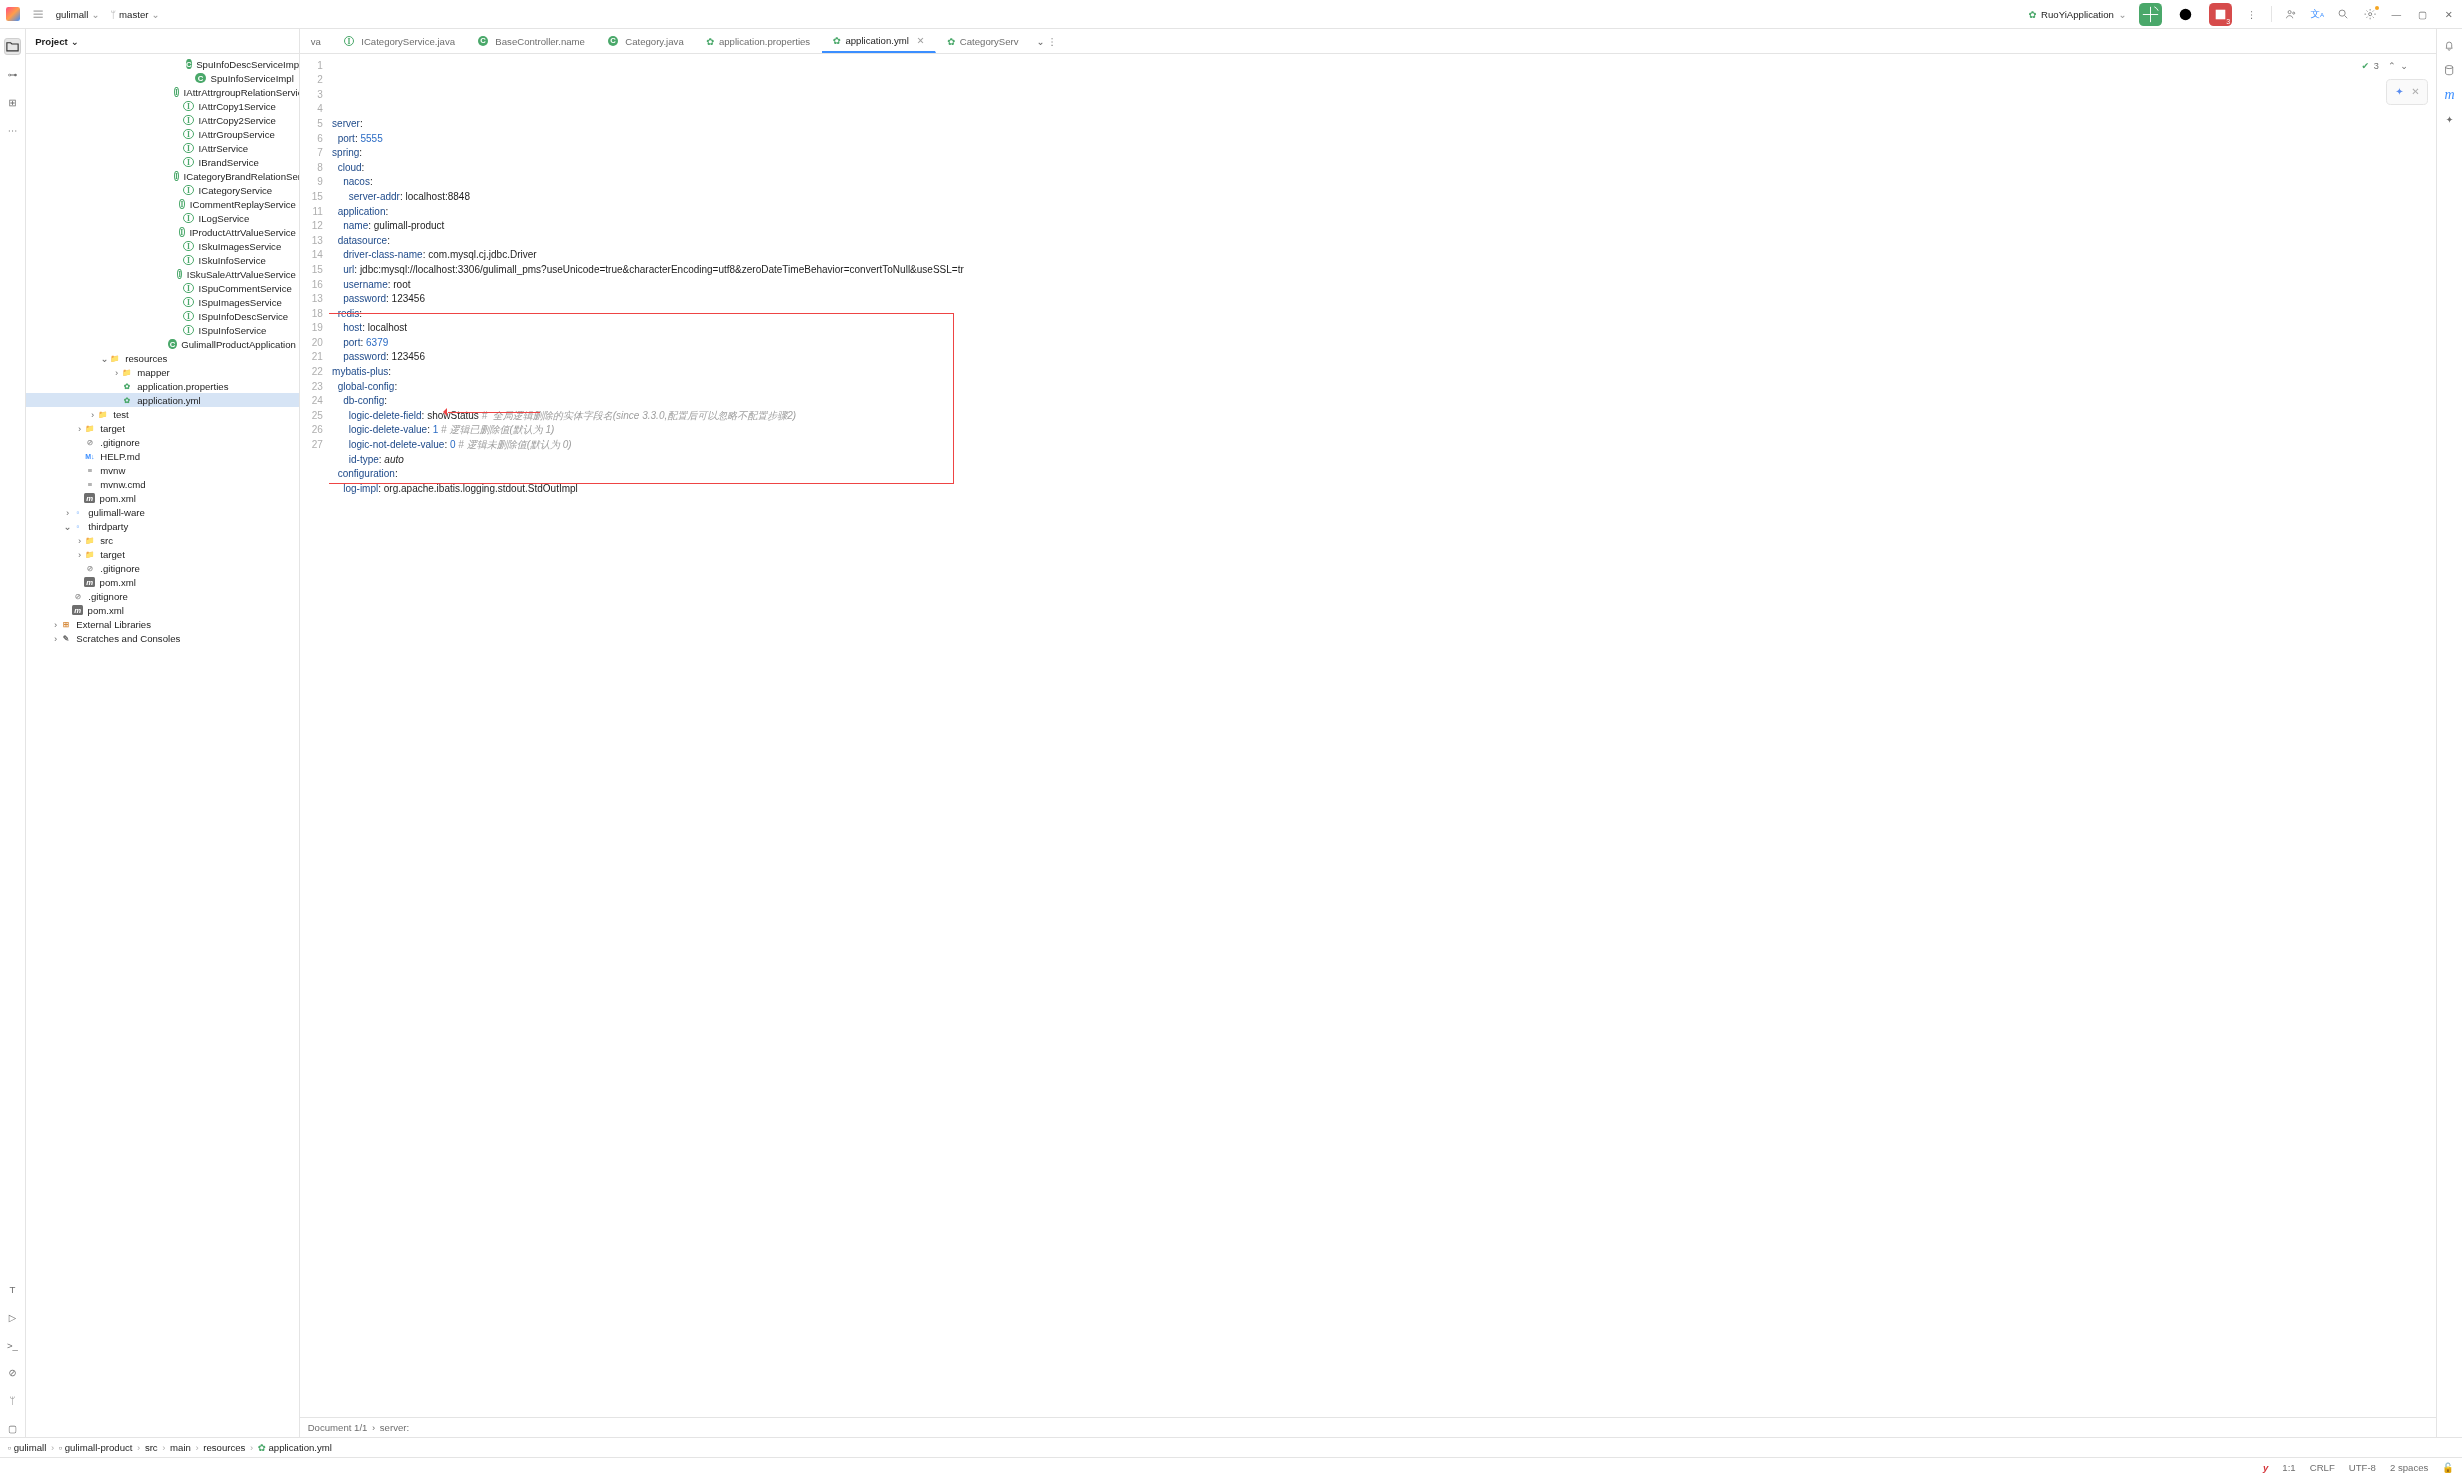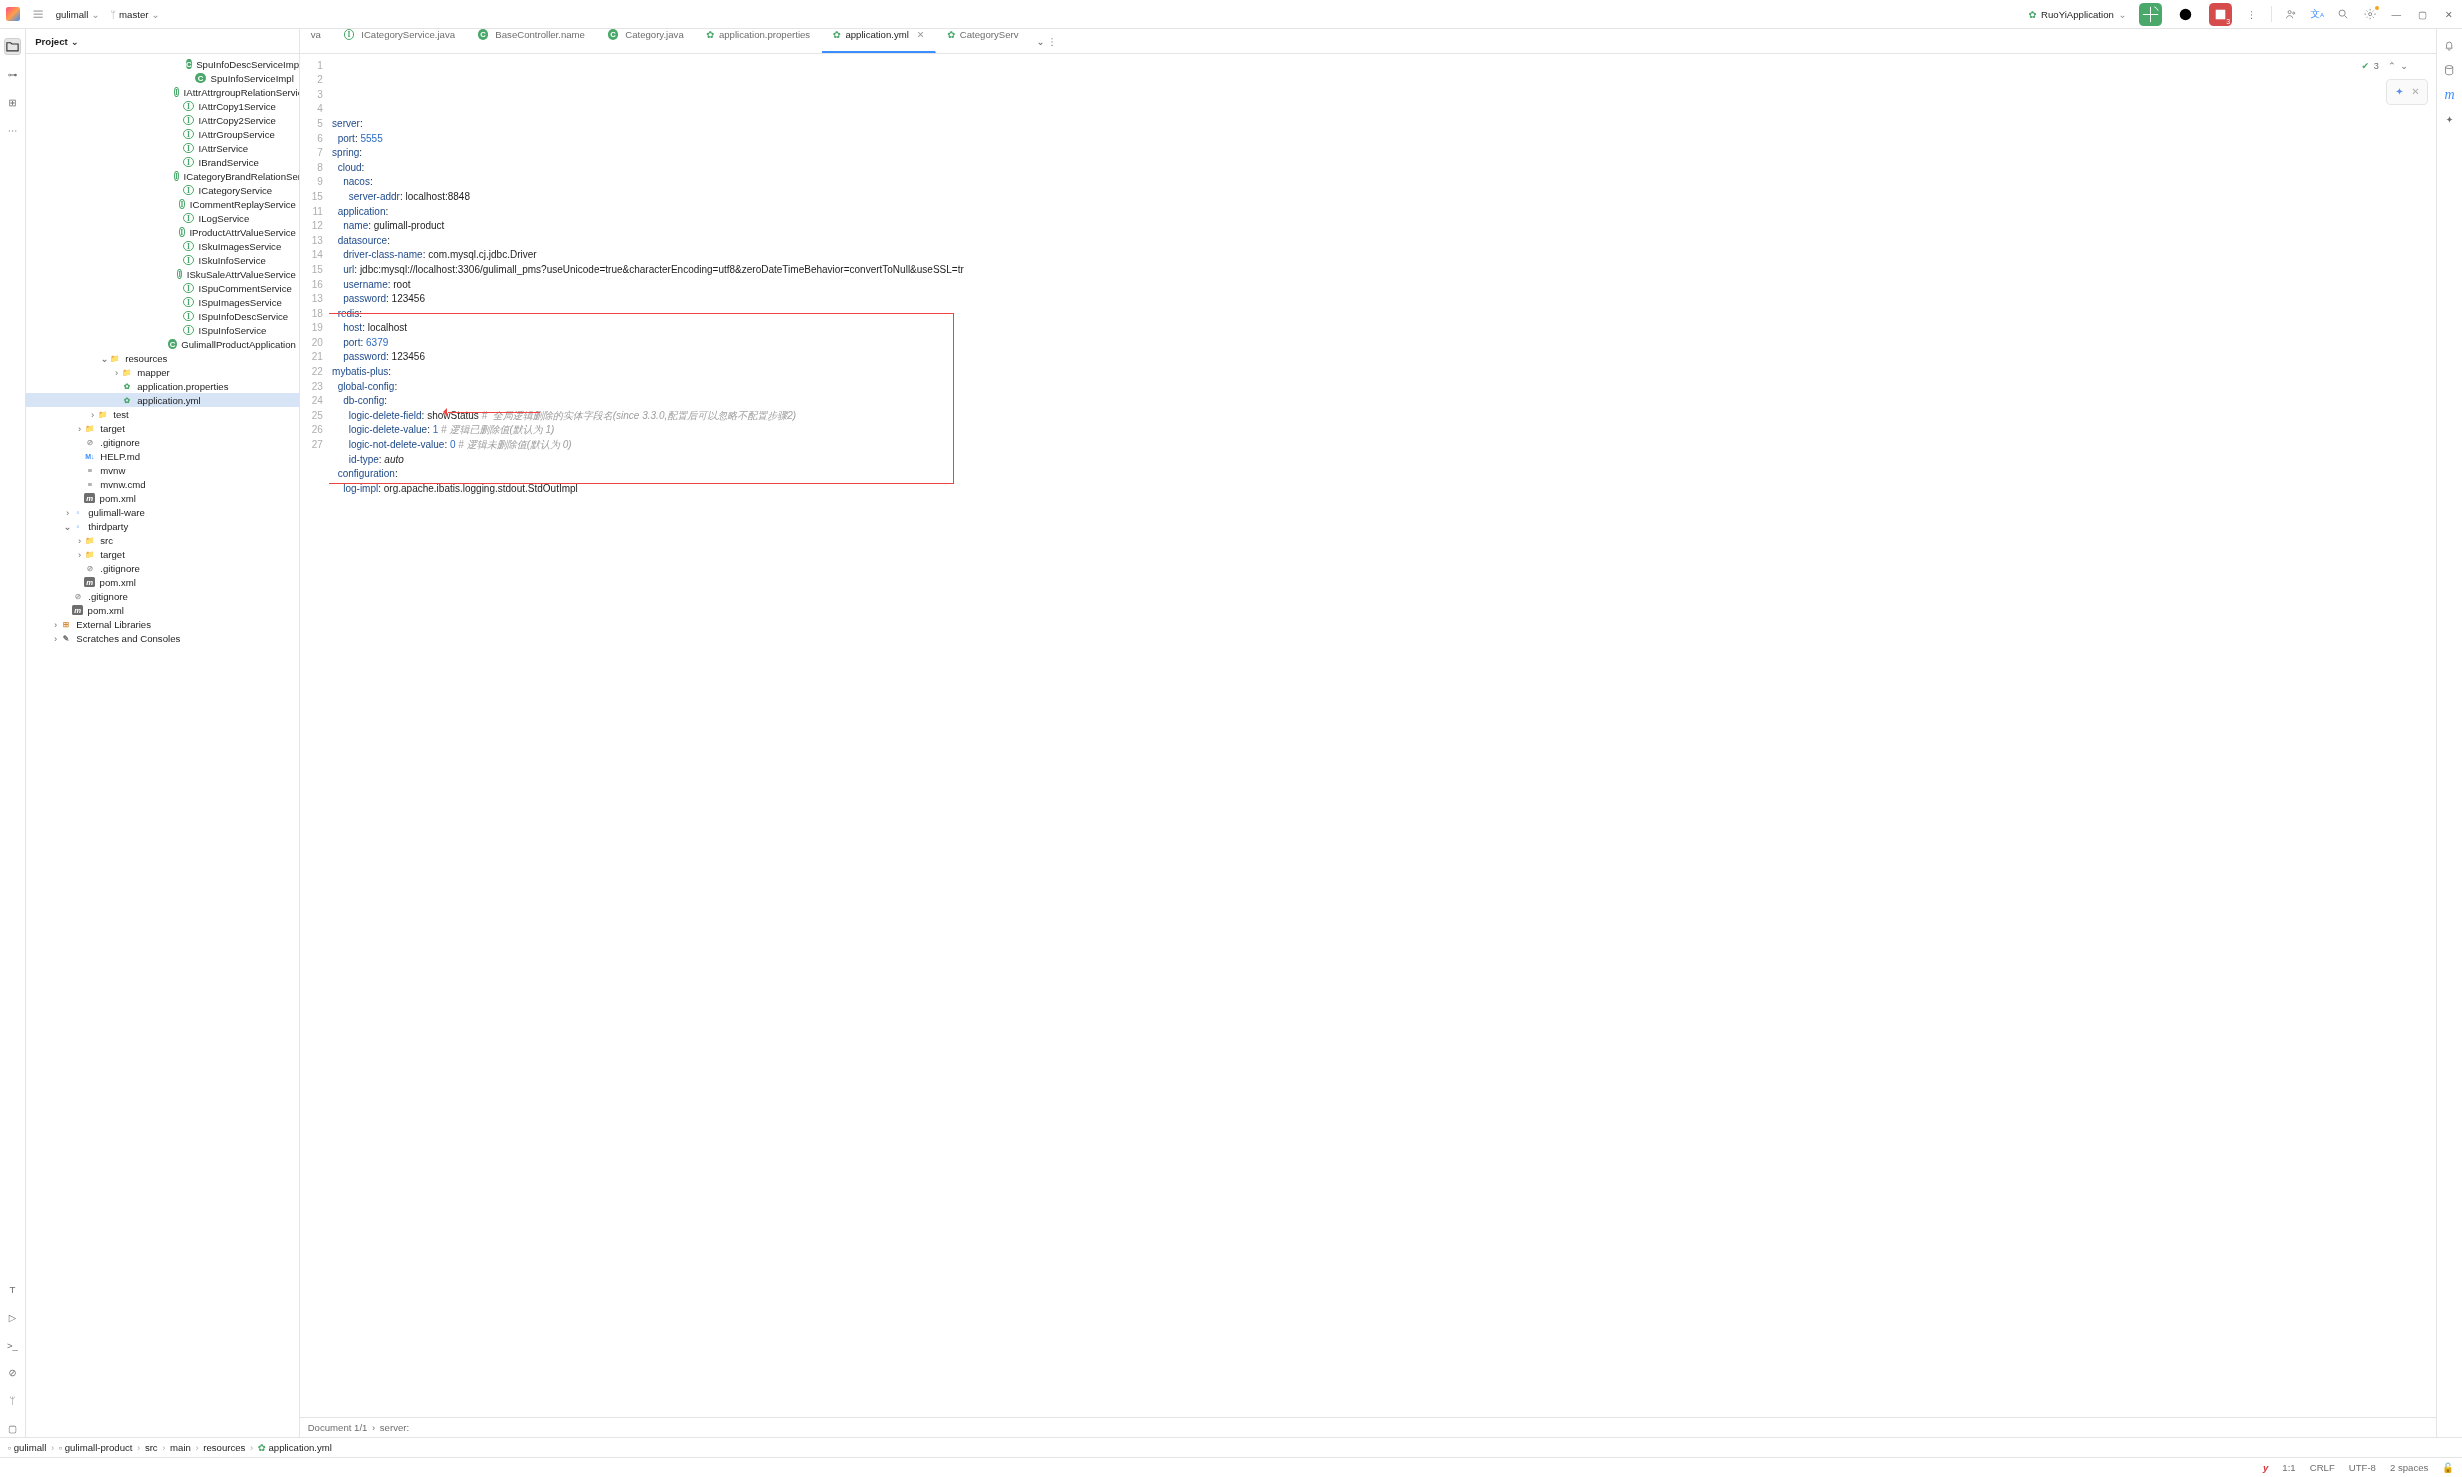--- a/index.html
+++ b/index.html
@@ -40,21 +40,21 @@
     .ic-c{background:#4aa86a;color:#fff;border-radius:50%;width:10.8px;height:10.8px}
     .ic-fld{color:#6e6e6e}
     .ic-fld.res{color:#b58e3b}
     .ic-leaf{color:#4aa86a}
     .ic-m{background:#6e6e6e;color:#fff;border-radius:1.5px;width:10.8px;height:10.8px;font-style:italic}
     .ic-txt{color:#6e6e6e}
     .ic-md{color:#3b8eff;font-size:7px}
     .ic-lib{color:#d68a3b}
     .main{flex:1;display:flex;flex-direction:column;min-width:0}
     .tabs{height:25px;display:flex;align-items:stretch;border-bottom:0.8px solid #e4e4e4;overflow:hidden}
-    .tab{display:flex;gap:4.6px;padding:0 10.8px;color:#6e6e6e;cursor:pointer;border-right:0.8px solid transparent}
+    .tab{display:flex;align-items:center;gap:4.6px;padding:0 10.8px;color:#6e6e6e;cursor:pointer;border-right:0.8px solid transparent}
     .tab.active{color:#1e1e1e;border-bottom:2.3px solid #3b8eff}
     .tab .tic{color:#4aa86a}
     .tab .cl{color:#9e9e9e;margin-left:3.1px}
     .tabs .more{display:flex;align-items:center;padding:0 6.2px;color:#6e6e6e}
     .editor{flex:1;display:flex;min-height:0;position:relative;font-family:'Consolas','Courier New',monospace;font-size:10px;line-height:14.6px}
     .gutter{width:29px;text-align:right;color:#aeaeae;padding:4.6px 6.2px 0 0;user-select:none}
     .code{flex:1;padding:4.6px 0 0 3.1px;white-space:pre;overflow:auto;position:relative}
     .k{color:#1e4a8a}
     .num{color:#2a6bc4}
     .str{color:#1e1e1e}

